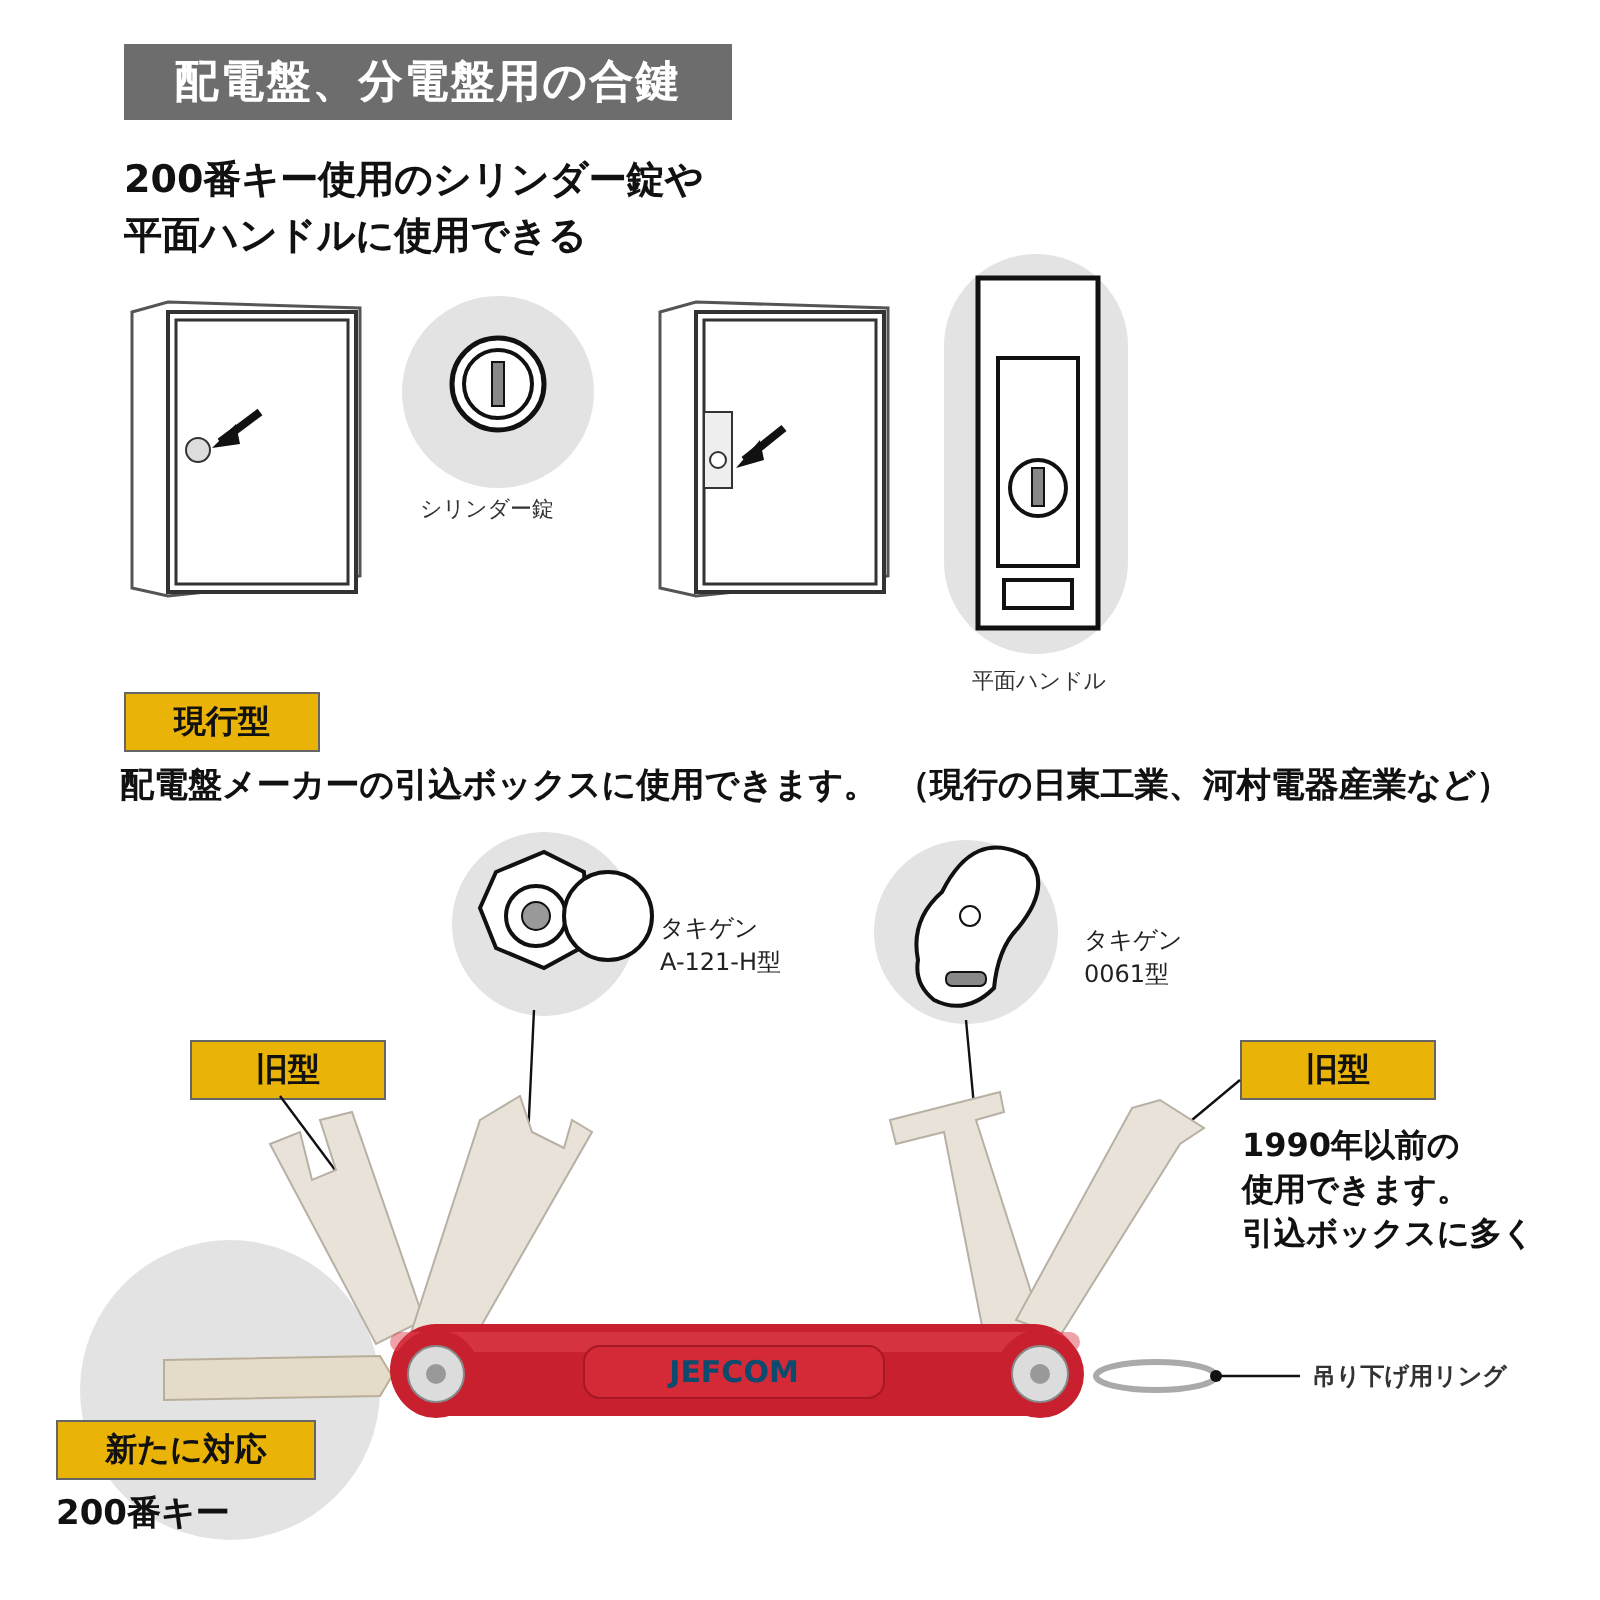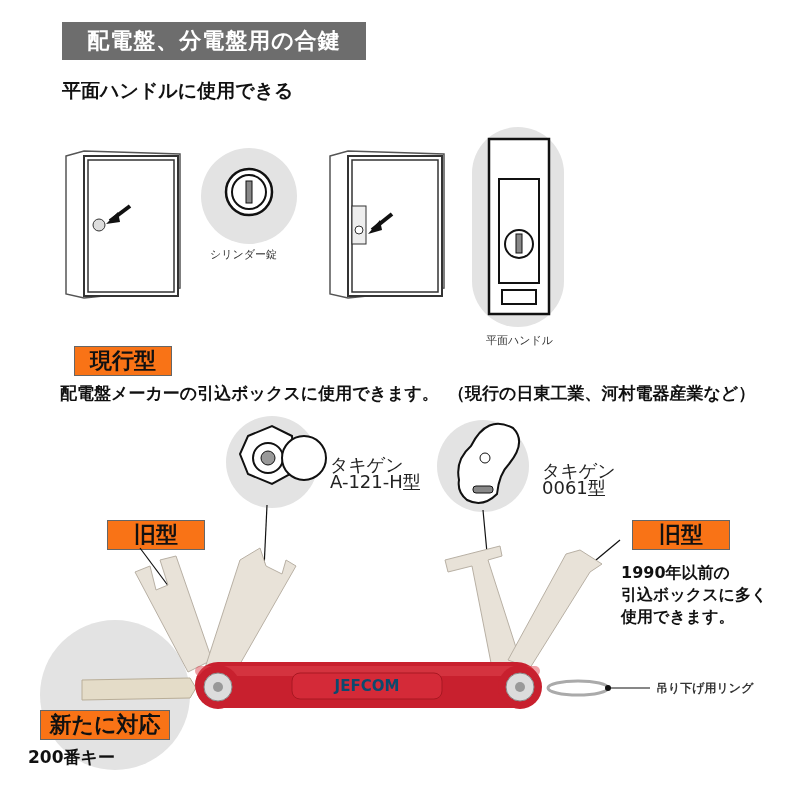--- a/index.html
+++ b/index.html
@@ -1,31 +1,32 @@
 <!DOCTYPE html>
 <html><head>
 <meta charset="utf-8">
 <style>
   html,body{margin:0;padding:0;background:#fff;}
   body{width:800px;height:800px;position:relative;overflow:hidden;font-family:"DejaVu Sans","Liberation Sans",sans-serif;color:#111;}
   .abs{position:absolute;}
   .title-bar{left:62px;top:22px;width:304px;height:38px;background:#6d6d6d;color:#fff;font-size:22px;font-weight:bold;display:flex;align-items:center;justify-content:center;letter-spacing:1px;}
   .h-text{font-size:19px;font-weight:bold;line-height:28px;}
   .small{font-size:11px;color:#333;}
-  .label-box{border:1.5px solid #666;background:#f97316;font-weight:bold;font-size:22px;display:flex;align-items:center;justify-content:center;margin-left:12px;}
+  .label-box{border:1.5px solid #666;background:#eab308;font-weight:bold;font-size:16px;display:flex;align-items:center;justify-content:center;}
   .circle{border-radius:50%;background:#e3e3e3;}
-  .callout{font-size:18px;color:#222;line-height:17px;}
+  .callout{font-size:12px;color:#222;line-height:17px;}
   .desc{font-size:17px;font-weight:bold;line-height:22px;}
 </style>
 </head>
 <body>
 
 <div class="abs title-bar">配電盤、分電盤用の合鍵</div>
 
 <div class="abs h-text" style="left:62px;top:76px;">
+  <div>200番キー使用のシリンダー錠や</div>
   <div>平面ハンドルに使用できる</div>
 </div>
 
 <svg class="abs" style="left:62px;top:148px;" width="120" height="155">
   <polygon points="4,8 22,3 118,6 118,140 22,150 4,146" fill="#fff" stroke="#555" stroke-width="1.5"></polygon>
   <rect x="22" y="8" width="94" height="140" fill="#fff" stroke="#333" stroke-width="2"></rect>
   <rect x="26" y="12" width="86" height="132" fill="none" stroke="#333" stroke-width="1.5"></rect>
   <circle cx="37" cy="77" r="6" fill="#ddd" stroke="#333"></circle>
   <path d="M48,73 L68,58" stroke="#111" stroke-width="4"></path>
   <polygon points="44,76 56,64 58,74" fill="#111"></polygon>
@@ -87,22 +88,22 @@
 </div>
 <div class="abs callout" style="left:542px;top:462px;">
   <div>タキゲン</div>
   <div>0061型</div>
 </div>
 
 <div class="abs label-box" style="left:95px;top:520px;width:96px;height:28px;">旧型</div>
 <div class="abs label-box" style="left:620px;top:520px;width:96px;height:28px;">旧型</div>
 <div class="abs desc" style="left:621px;top:562px;font-size:16px;">
   <div>1990年以前の</div>
+  <div>使用できます。</div>
   <div>引込ボックスに多く</div>
-  <div>使用できます。</div>
 </div>
 
 <div class="abs circle" style="left:40px;top:620px;width:150px;height:150px;"></div>
 
 <svg class="abs" style="left:0;top:0;" width="800" height="800">
 
   <line x1="140" y1="548" x2="175" y2="595" stroke="#111" stroke-width="1.2"></line>
   <circle cx="172" cy="597" r="3" fill="#111"></circle>
   <line x1="267" y1="505" x2="263" y2="590" stroke="#111" stroke-width="1.2"></line>
   <circle cx="263" cy="590" r="3" fill="#111"></circle>

